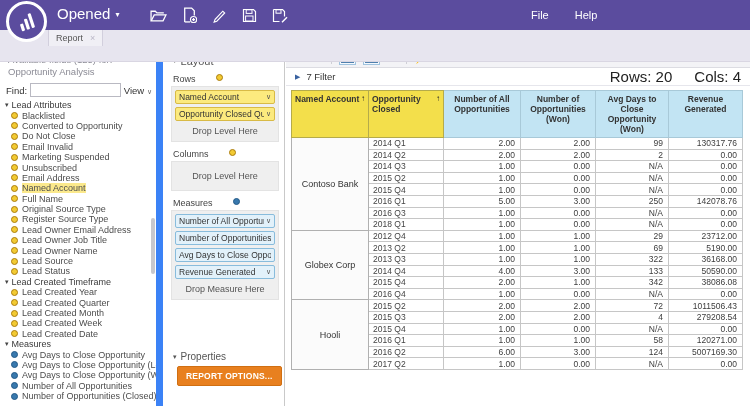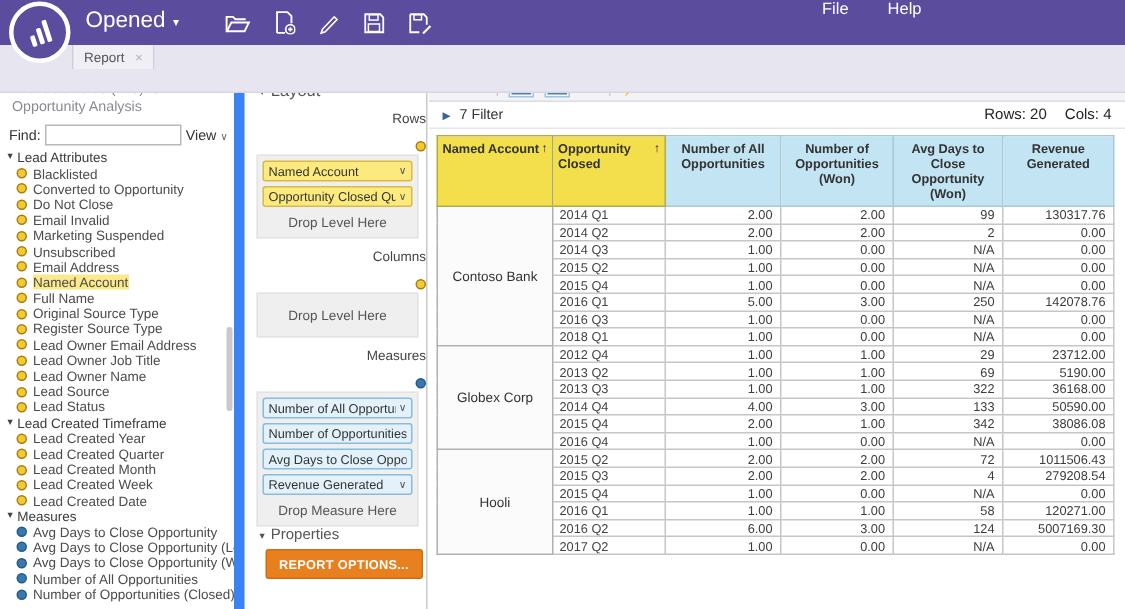--- a/index.html
+++ b/index.html
@@ -7,21 +7,21 @@
   body { font-family:"Liberation Sans", sans-serif; background:#fff; position:relative; color:#333; }
 
   
   .topbar { position:absolute; left:0; top:0; width:750px; height:30px; background:#5b4c9e; z-index:5; }
   .logo { position:absolute; left:6px; top:1px; width:41px; height:41px; border-radius:50%;
           background:#5b4c9e; border:3px solid #fff; z-index:9; display:flex; align-items:center; justify-content:center; }
   .app-title { position:absolute; left:57px; top:5px; color:#fff; font-size:15px; display:flex; align-items:center; gap:5px; }
   .app-title .dd { font-size:8px; margin-top:2px; }
   .tb-icons { position:absolute; left:150px; top:0; height:30px; display:flex; align-items:center; gap:15px; }
   .tb-icons .ic { display:inline-flex; }
-  .tb-menus { position:absolute; left:548px; top:0; height:30px; display:flex; gap:26px; }
+  .tb-menus { position:absolute; left:531px; top:0; height:30px; display:flex; align-items:center; gap:26px; }
   .tb-menus span { color:#fff; font-size:11px; }
 
   
   .tabstrip { position:absolute; left:0; top:30px; width:750px; height:32px; background:#e7e5ef; border-bottom:1px solid #d9d6e2; z-index:4; }
   .tab { position:absolute; left:48px; top:0; height:16px; background:#f0eff5; border-left:1px solid #d2cfdd; border-right:1px solid #d2cfdd;
          display:flex; align-items:center; padding:0 7px; gap:7px; font-size:9px; color:#555; }
   .tab .x { color:#b9b6c6; font-size:9px; }
 
   
   .sidebar { position:absolute; left:0; top:46px; width:163px; bottom:0; background:#fff; border-right:7px solid #3b82f6; overflow:hidden; }
@@ -39,21 +39,21 @@
   .dot-dim { background:#f2ca32; border:1px solid #ab7d0e; }
   .dot-measure { background:#3878ad; border:1px solid #235a88; }
   .f-label { white-space:nowrap; overflow:hidden; }
   .f-label.hl { background:#fbe98c; }
   .sb-scroll { position:absolute; right:1px; top:172px; width:4px; height:56px; background:#c8c8cd; border-radius:2px; }
 
   
   .layout-panel { position:absolute; left:164px; top:46px; width:121px; bottom:0; background:#fff; border-right:1px solid #c9c9c9; }
   .lp-header { margin:9px 0 0 9px; font-size:11px; color:#555; display:flex; align-items:center; gap:4px; }
   .lp-header .tri { font-size:7px; color:#555; }
-  .lp-label { margin:7px 0 2px 9px; font-size:9px; color:#444; display:flex; align-items:flex-end; gap:10px;flex-direction:column; }
+  .lp-label { margin:7px 0 2px 9px; font-size:9px; color:#444; display:flex; align-items:flex-start; gap:20px; }
   .well { margin:1px 5px 0 7px; background:#efefef; border:1px solid #e3e3e3; padding:3px 3px 1px 3px; }
   .pill { height:14px; border-radius:2px; font-size:8.5px; color:#333; padding:0 3px; display:flex; align-items:center; margin-bottom:3px; overflow:hidden; }
   .pill-yellow { background:#fcea7e; border:1px solid #d8ba46; }
   .pill-blue { background:#e2f1fa; border:1px solid #88bcdc; }
   .pill-label { flex:1; white-space:nowrap; overflow:hidden; }
   .pill-chev { font-size:7px; color:#555; margin-left:2px; }
   .drop-label { text-align:center; font-size:9px; color:#555; height:14px; line-height:14px; margin-bottom:2px; }
   .props { position:absolute; left:9px; top:305px; font-size:10px; color:#555; display:flex; align-items:center; gap:4px; }
   .props .tri { font-size:7px; }
   .report-options-btn { position:absolute; left:13px; top:320px; background:#e8801f; border:1px solid #d06f12; border-radius:2px;
@@ -68,21 +68,21 @@
   .tgl-frame { border:1px solid #9fc2de; background:#f4f9fd; padding:1px; display:inline-flex; }
   .tgl { width:13px; height:12px; border:1px solid #4f7fae; background:#fff; position:relative; display:inline-block; }
   .tgl-a { position:absolute; left:1px; bottom:1px; width:5px; height:5px; background:#39618f; }
   .tgl-b { position:absolute; right:1px; top:1px; bottom:1px; width:4px; background:#39618f; }
   .tb-bolt { font-size:12px; color:#dfa90f; line-height:1; }
   .tb-gear { font-size:13px; color:#56565c; line-height:1; }
   .view-as { margin-left:auto; display:flex; align-items:center; gap:5px; font-size:9.5px; color:#444;text-decoration:underline; }
   .view-as .dd { font-size:7px; color:#777; }
   .filter-row { height:18px; border-bottom:1px solid #e6e6ec; display:flex; align-items:center; padding:0 9px; font-size:9.5px; color:#333; gap:6px; }
   .filter-row .tri { color:#3a62a0; font-size:7px; }
-  .rows-cols { margin-left:auto; font-size:10px; color:#222; display:flex; gap:12px; }
+  .rows-cols { margin-left:auto; font-size:15px; color:#222; display:flex; gap:22px; }
 
   
   .table-wrap { padding:4px 0 0 5px; }
   table { border-collapse:collapse; table-layout:fixed; width:451px; border:1px solid #9d9d9d; }
   th, td { border:1px solid #c6c6c6; overflow:hidden; }
   thead th { height:29px; font-size:8.5px; font-weight:bold; color:#333; vertical-align:top; padding:3px; }
   .th-yellow { background:#f3df4b; border-color:#b5ab4a; text-align:left; }
   .th-yellow .th-flex { display:flex; justify-content:space-between; align-items:flex-start; }
   .th-blue { background:#c2e4f3; border-color:#a8c9d8; text-align:center; }
   .sort { font-size:8px; color:#222; font-weight:bold; }

